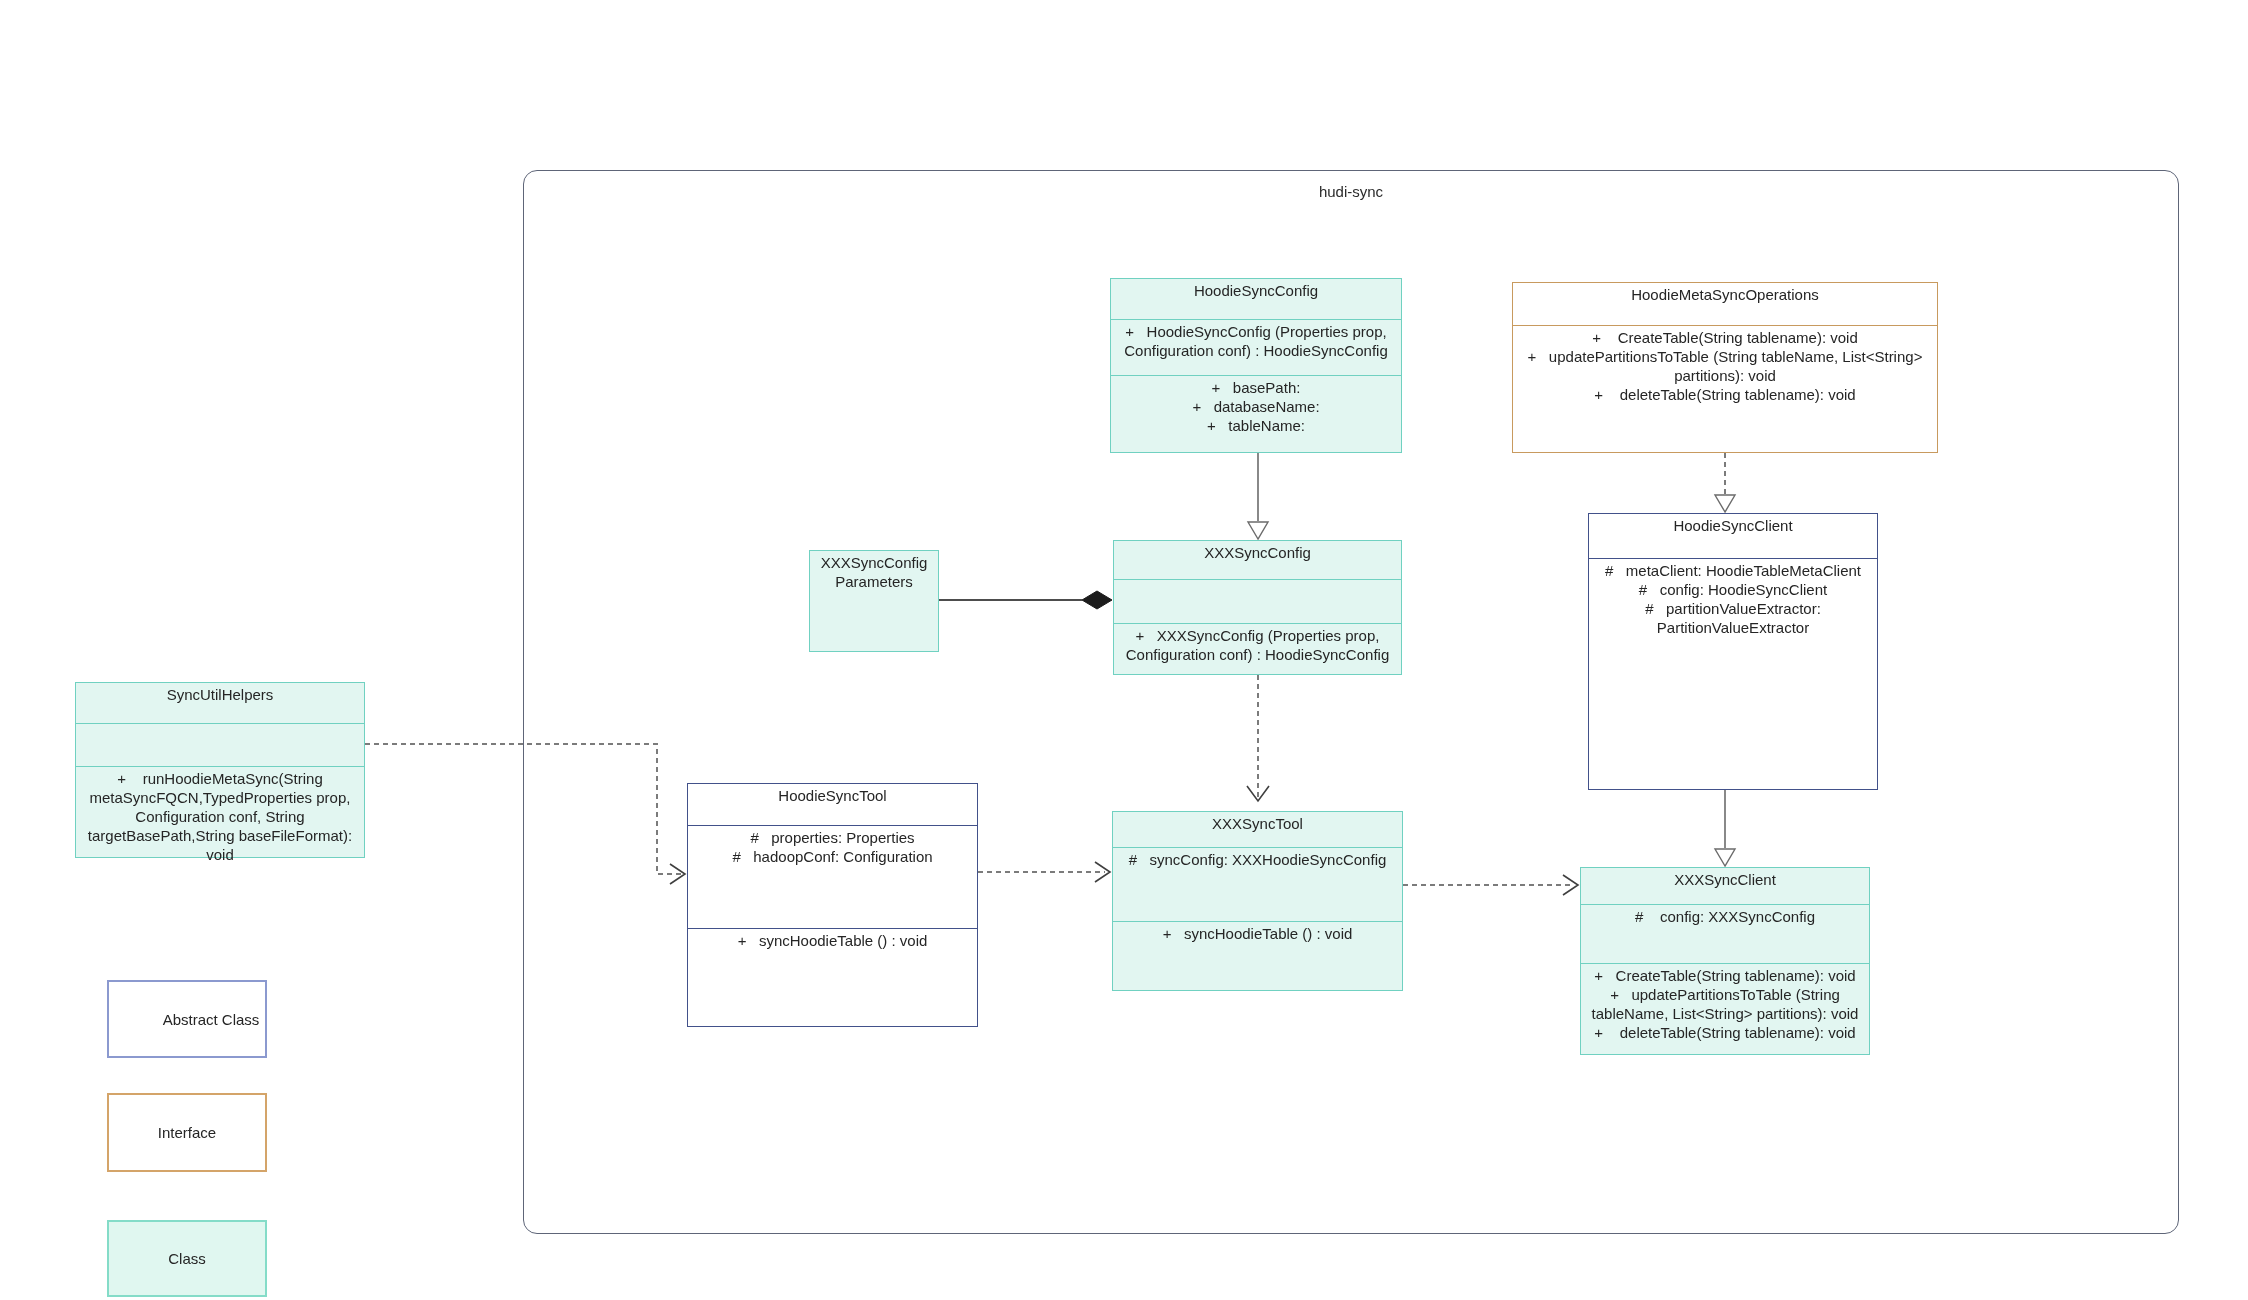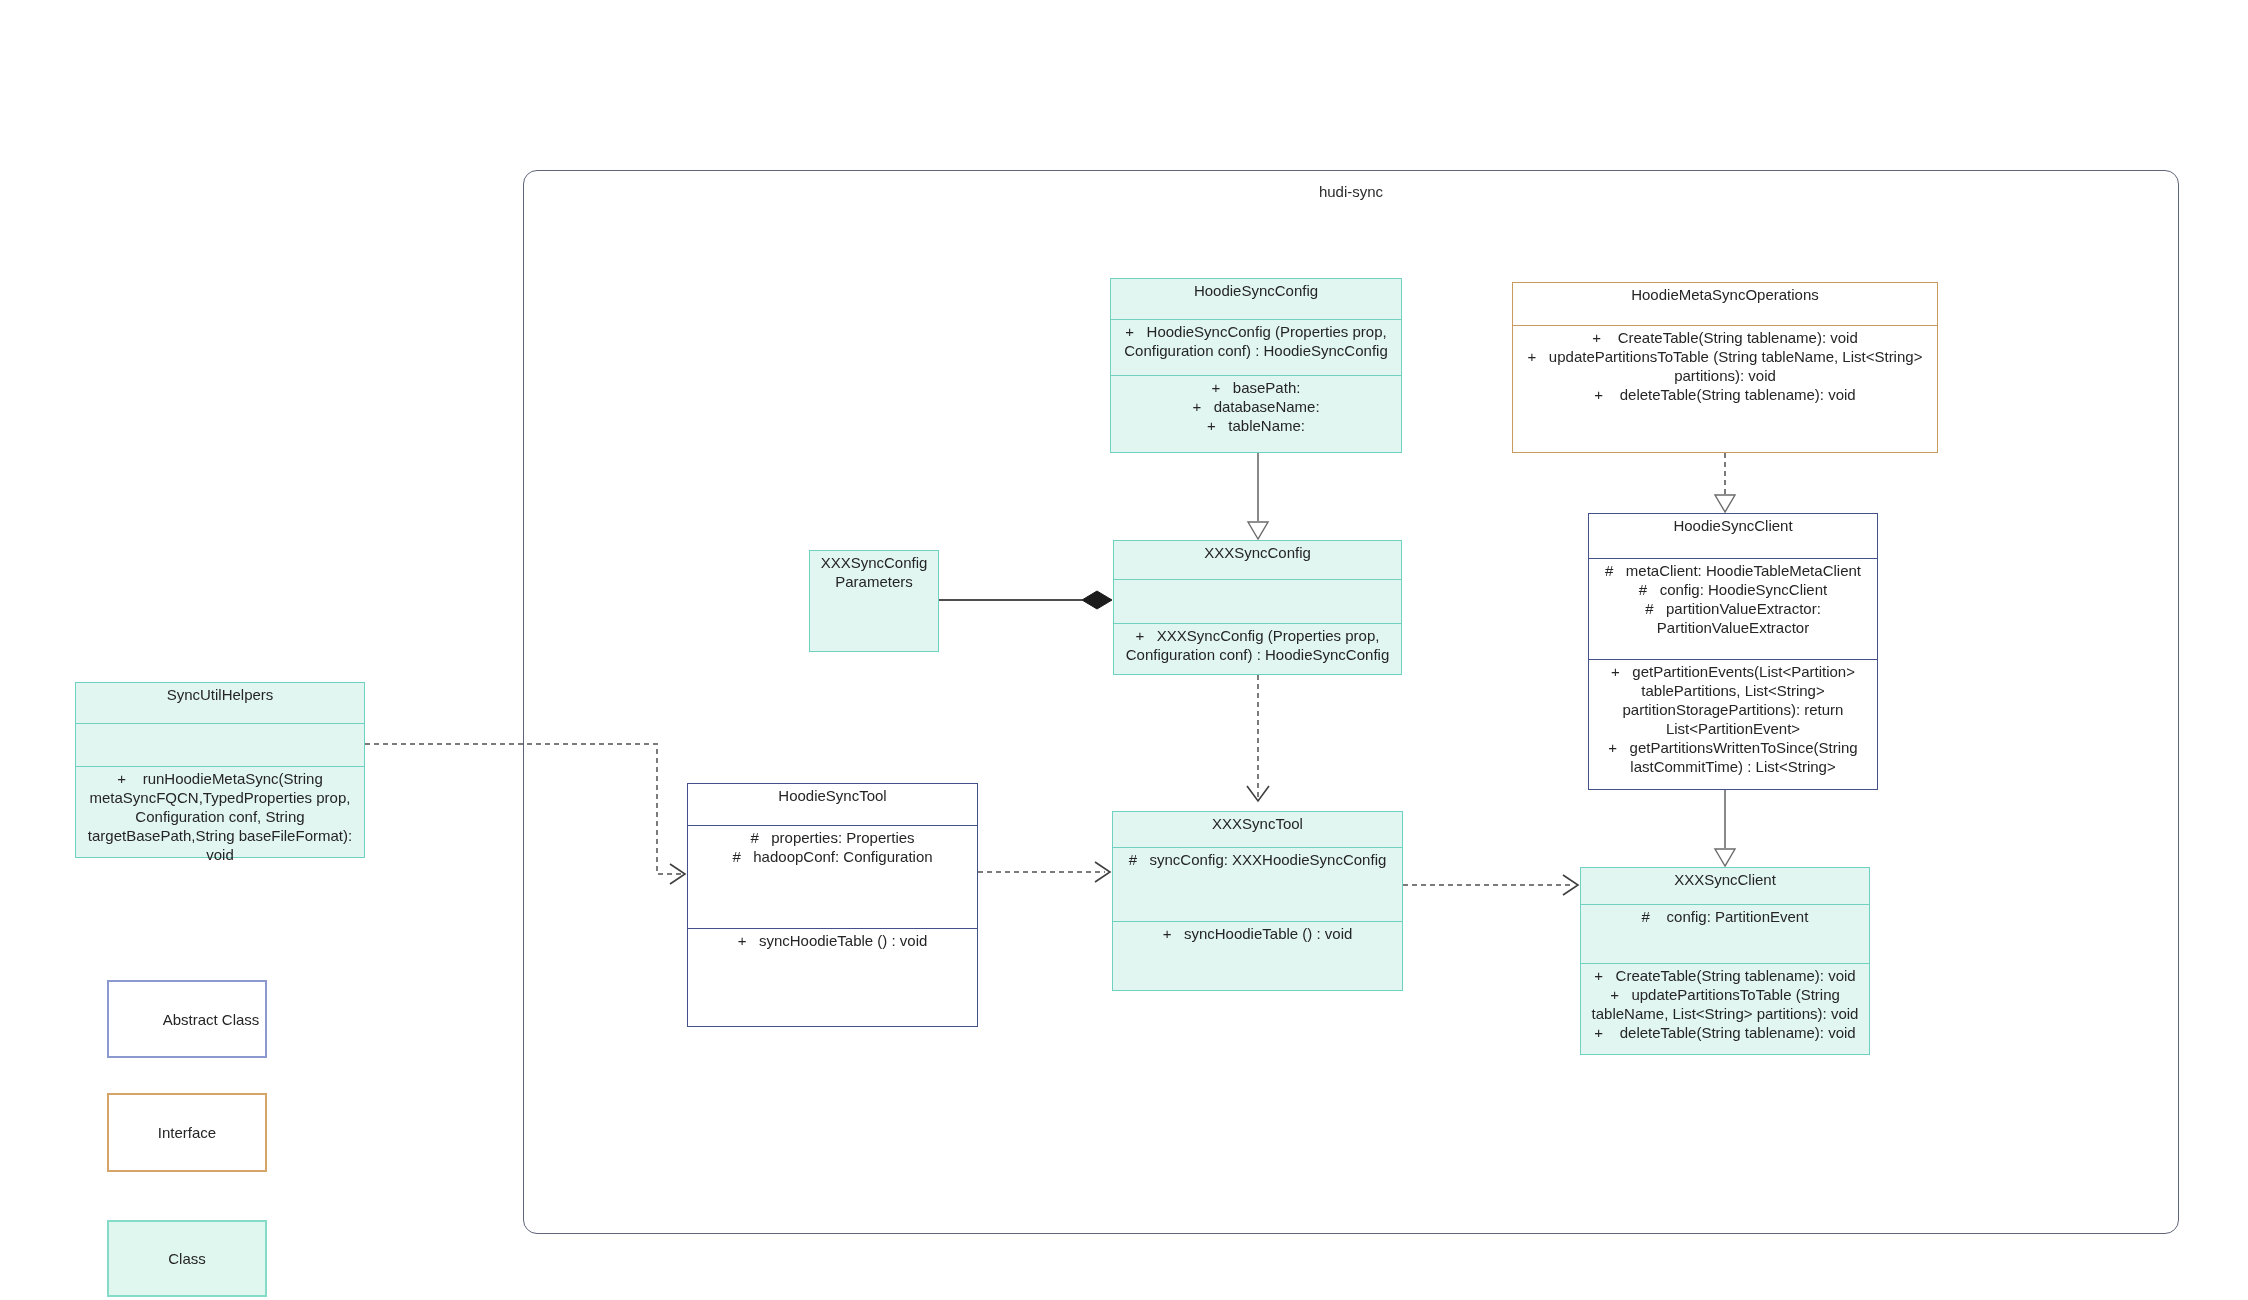--- a/index.html
+++ b/index.html
@@ -173,24 +173,20 @@
 
 <div class="uml abstract" style="left:1588px;top:513px;width:290px;height:277px;">
   <div class="sec title" style="height:44px;">
       <span class="line">HoodieSyncClient</span>
     </div>
   <div class="sec" style="height:101px;">
     <div class="line">#   metaClient: HoodieTableMetaClient</div>
     <div class="line">#   config: HoodieSyncClient</div>
     <div class="line">#   partitionValueExtractor: PartitionValueExtractor</div>
   </div>
-  <div class="sec grow">
-    <div class="line">+   getPartitionEvents(List&lt;Partition&gt; tablePartitions, List&lt;String&gt; partitionStoragePartitions): return List&lt;PartitionEvent&gt;</div>
-    <div class="line">+   getPartitionsWrittenToSince(String lastCommitTime) : List&lt;String&gt;</div>
-  </div>
 </div>
 
 <div class="uml abstract" style="left:687px;top:783px;width:291px;height:244px;">
   <div class="sec title" style="height:41px;">
       <span class="line">HoodieSyncTool</span>
     </div>
   <div class="sec" style="height:103px;">
     <div class="line">#   properties: Properties</div>
     <div class="line">#   hadoopConf: Configuration</div>
   </div>
@@ -209,21 +205,21 @@
   <div class="sec grow">
     <div class="line">+   syncHoodieTable () : void</div>
   </div>
 </div>
 
 <div class="uml teal" style="left:1580px;top:867px;width:290px;height:188px;">
   <div class="sec title" style="height:36px;">
       <span class="line">XXXSyncClient</span>
     </div>
   <div class="sec" style="height:59px;">
-    <div class="line">#    config: PartitionEvent</div>
+    <div class="line">#    config: XXXSyncConfig</div>
   </div>
   <div class="sec grow">
     <div class="line">+   CreateTable(String tablename): void</div>
     <div class="line">+   updatePartitionsToTable (String tableName, List&lt;String&gt; partitions): void</div>
     <div class="line">+    deleteTable(String tablename): void</div>
   </div>
 </div>
 
 <div class="legend l-abstract" style="left:107px;top:980px;width:160px;height:78px;">
   <span>Abstract Class</span>

